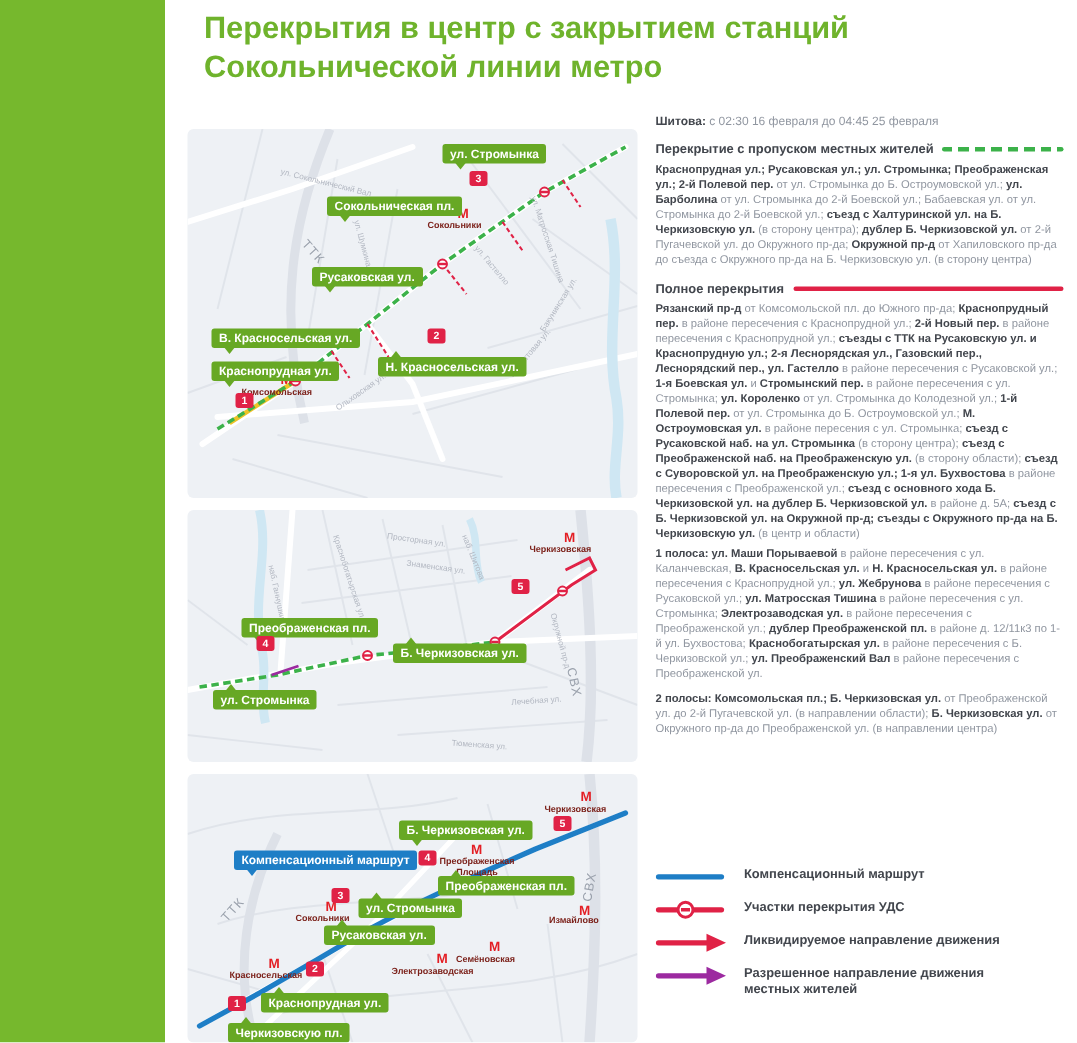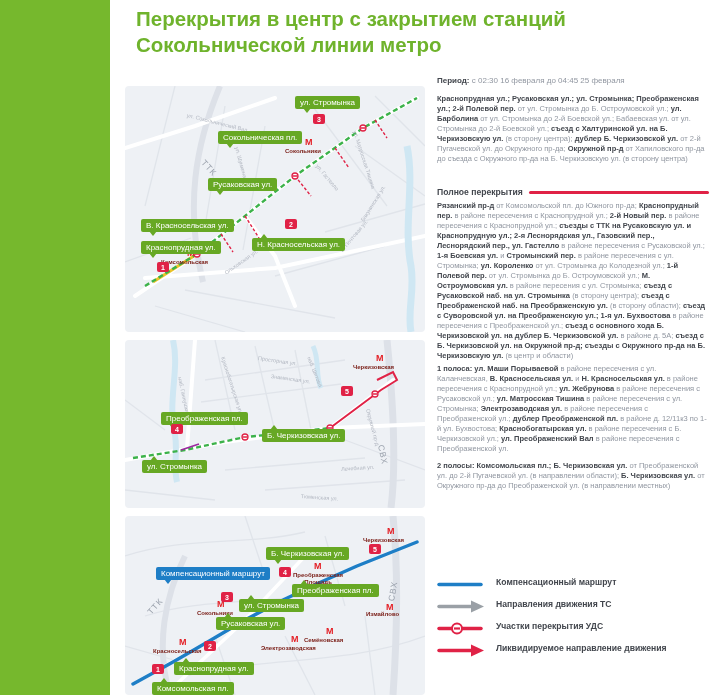--- a/index.html
+++ b/index.html
@@ -12,21 +12,21 @@
     position:absolute;left:136px;top:6px;width:570px;
     font-size:20.5px;font-weight:bold;line-height:1.25;color:var(--green-title);
   }
   
   .map{position:absolute;left:125px;width:300px;background:var(--map-bg);border-radius:4px;overflow:hidden;}
   #map1{top:86px;height:246px;}
   #map2{top:340px;height:168px;}
   #map3{top:516px;height:179px;}
   .map svg.roads{position:absolute;left:0;top:0;}
   .tag{
-    position:absolute;background:var(--green-tag);color:#fff;font-weight:normal;font-size:8px;
+    position:absolute;background:var(--green-tag);color:#fff;font-weight:bold;font-size:8px;
     padding:2.5px 5px 2px;border-radius:2px;white-space:nowrap;z-index:5;line-height:1.1;
   }
   .tag.ptr-b::after{content:"";position:absolute;left:8px;bottom:-4px;
     border:4px solid transparent;border-top:5px solid var(--green-tag);border-bottom:0;}
   .tag.ptr-t::before{content:"";position:absolute;left:8px;top:-4px;
     border:4px solid transparent;border-bottom:5px solid var(--green-tag);border-top:0;}
   .tag.blue{background:var(--blue);}
   .tag.blue.ptr-b::after{border-top-color:var(--blue);}
   .badge{
     position:absolute;min-width:10px;height:10px;background:var(--red);color:#fff;
@@ -207,21 +207,21 @@
       <path d="M40,179 L120,104 L180,40"></path>
     </g>
     <path d="M8,168 L48,146 L86,124 L120,104 L158,84 L196,66 L232,50 L262,38 L292,26" stroke="var(--blue)" stroke-width="3.5" fill="none" stroke-linejoin="round" stroke-linecap="round"></path>
   </svg>
 <div class="tag ptr-b blue" style="left: 31px; top: 51px;">Компенсационный маршрут</div>
     <div class="tag ptr-b" style="left: 141px; top: 31px;">Б. Черкизовская ул.</div>
     <div class="tag ptr-t" style="left: 167px; top: 68px;">Преображенская пл.</div>
     <div class="tag ptr-t" style="left: 114px; top: 83px;">ул. Стромынка</div>
     <div class="tag ptr-t" style="left: 91px; top: 101px;">Русаковская ул.</div>
     <div class="tag ptr-t" style="left: 49px; top: 146px;">Краснопрудная ул.</div>
-    <div class="tag ptr-t" style="left: 27px; top: 166px;">Комсомольская пл.</div>
+    <div class="tag ptr-t" style="left: 27px; top: 166px;">Черкизовскую пл.</div>
     <div class="badge" style="left: 244px; top: 28px;">5</div>
     <div class="badge" style="left: 154px; top: 51px;">4</div>
     <div class="badge" style="left: 96px; top: 76px;">3</div>
     <div class="badge" style="left: 79px; top: 125px;">2</div>
     <div class="badge" style="left: 27px; top: 148px;">1</div>
     <div class="metro-m" style="left: 262px; top: 11px;">М</div>
     <div class="metro-name" style="left: 238px; top: 21px;">Черкизовская</div>
     <div class="metro-m" style="left: 189px; top: 46px;">М</div>
     <div class="metro-name" style="left: 168px; top: 56px;">Преображенская
 Площадь</div>
@@ -233,62 +233,66 @@
     <div class="metro-name" style="left: 179px; top: 121px;">Семёновская</div>
     <div class="metro-m" style="left: 166px; top: 119px;">М</div>
     <div class="metro-name" style="left: 136px; top: 129px;">Электрозаводская</div>
     <div class="metro-m" style="left: 261px; top: 87px;">М</div>
     <div class="metro-name" style="left: 241px; top: 95px;">Измайлово</div>
     <div class="street big" style="left: 24px; top: 92px; transform: rotate(-48deg);">ТТК</div>
     <div class="street big" style="left: 266px; top: 80px; transform: rotate(-80deg);">СВХ</div>
   </div>
 
 <div class="rcol" id="period">
-  <b>Период:</b><span> с 02:30 16 февраля до 04:45 25 февраля</span>
+  <b>Шитова:</b><span> с 02:30 16 февраля до 04:45 25 февраля</span>
 </div>
 
 <div class="sec" id="sec-local">
+  <div class="sec-head">
+    <span>Перекрытие с пропуском местных жителей</span>
+    <span class="rule dashed-green"></span>
+  </div>
   <p class="para"><strong>Краснопрудная ул.; Русаковская ул.; ул. Стромынка; Преображенская ул.; 2-й Полевой пер. </strong><span>от ул. Стромынка до Б. Остроумовской ул.; </span><strong>ул. Барболина </strong><span>от ул. Стромынка до 2-й Боевской ул.; Бабаевская ул. от ул. Стромынка до 2-й Боевской ул.; </span><strong>съезд с Халтуринской ул. на Б. Черкизовскую ул. </strong><span>(в сторону центра); </span><strong>дублер Б. Черкизовской ул. </strong><span>от 2-й Пугачевской ул. до Окружного пр-да; </span><strong>Окружной пр-д </strong><span>от Хапиловского пр-да до съезда с Окружного пр-да на Б. Черкизовскую ул. (в сторону центра)</span></p>
 </div>
 
 <div class="sec" id="sec-full">
   <div class="sec-head">
     <span>Полное перекрытия</span>
     <span class="rule solid-red"></span>
   </div>
   <p class="para"><strong>Рязанский пр-д </strong><span>от Комсомольской пл. до Южного пр-да; </span><strong>Краснопрудный пер. </strong><span>в районе пересечения с Краснопрудной ул.; </span><strong>2-й Новый пер. </strong><span>в районе пересечения с Краснопрудной ул.; </span><strong>съезды с ТТК на Русаковскую ул. и Краснопрудную ул.; 2-я Леснорядская ул., Газовский пер., Леснорядский пер., ул. Гастелло </strong><span>в районе пересечения с Русаковской ул.; </span><strong>1-я Боевская ул. </strong><span>и </span><strong>Стромынский пер. </strong><span>в районе пересечения с ул. Стромынка; </span><strong>ул. Короленко </strong><span>от ул. Стромынка до Колодезной ул.; </span><strong>1-й Полевой пер. </strong><span>от ул. Стромынка до Б. Остроумовской ул.; </span><strong>М. Остроумовская ул. </strong><span>в районе пересения с ул. Стромынка; </span><strong>съезд с Русаковской наб. на ул. Стромынка </strong><span>(в сторону центра); </span><strong>съезд с Преображенской наб. на Преображенскую ул. </strong><span>(в сторону области); </span><strong>съезд с Суворовской ул. на Преображенскую ул.; 1-я ул. Бухвостова </strong><span>в районе пересечения с Преображенской ул.; </span><strong>съезд с основного хода Б. Черкизовской ул. на дублер Б. Черкизовской ул. </strong><span>в районе д. 5А; </span><strong>съезд с Б. Черкизовской ул. на Окружной пр-д; съезды с Окружного пр-да на Б. Черкизовскую ул. </strong><span>(в центр и области)</span></p>
 </div>
 
 <div class="sec" id="sec-restrict">
   <p class="para"><strong>1 полоса: ул. Маши Порываевой </strong><span>в районе пересечения с ул. Каланчевская, </span><strong>В. Красносельская ул. </strong><span>и </span><strong>Н. Красносельская ул. </strong><span>в районе пересечения с Краснопрудной ул.; </span><strong>ул. Жебрунова </strong><span>в районе пересечения с Русаковской ул.; </span><strong>ул. Матросская Тишина </strong><span>в районе пересечения с ул. Стромынка; </span><strong>Электрозаводская ул. </strong><span>в районе пересечения с Преображенской ул.; </span><strong>дублер Преображенской пл. </strong><span>в районе д. 12/11к3 по 1-й ул. Бухвостова; </span><strong>Краснобогатырская ул. </strong><span>в районе пересечения с Б. Черкизовской ул.; </span><strong>ул. Преображенский Вал </strong><span>в районе пересечения с Преображенской ул.</span></p>
-  <p class="para"><strong>2 полосы: Комсомольская пл.; Б. Черкизовская ул. </strong><span>от Преображенской ул. до 2-й Пугачевской ул. (в направлении области); </span><strong>Б. Черкизовская ул. </strong><span>от Окружного пр-да до Преображенской ул. (в направлении местных)</span></p>
+  <p class="para"><strong>2 полосы: Комсомольская пл.; Б. Черкизовская ул. </strong><span>от Преображенской ул. до 2-й Пугачевской ул. (в направлении области); </span><strong>Б. Черкизовская ул. </strong><span>от Окружного пр-да до Преображенской ул. (в направлении центра)</span></p>
 </div>
 
 <div class="sec" id="legend">
     <div class="legend-item">
       <svg width="48" height="13">
         <line x1="2" y1="6.5" x2="44" y2="6.5" stroke="#1e7ec6" stroke-width="3.5" stroke-linecap="round"></line>
       </svg>
       <div class="legend-label">Компенсационный маршрут</div>
-    </div>
-    <div class="legend-item">
-      <svg width="48" height="13">
-        <line x1="2" y1="6.5" x2="36" y2="6.5" stroke="#9aa0a6" stroke-width="3.5" stroke-linecap="round"></line>
-        <polygon points="34,0.5 47,6.5 34,12.5" fill="#9aa0a6"></polygon>
-      </svg>
-      <div class="legend-label">Направления движения ТС</div>
     </div>
     <div class="legend-item">
       <svg width="48" height="13">
         <line x1="2" y1="6.5" x2="44" y2="6.5" stroke="#e02246" stroke-width="3.5" stroke-linecap="round"></line>
         <circle cx="20" cy="6.5" r="5" fill="#fff" stroke="#e02246" stroke-width="2"></circle>
         <line x1="17" y1="6.5" x2="23" y2="6.5" stroke="#e02246" stroke-width="2.2"></line>
       </svg>
       <div class="legend-label">Участки перекрытия УДС</div>
     </div>
     <div class="legend-item">
       <svg width="48" height="13">
         <line x1="2" y1="6.5" x2="36" y2="6.5" stroke="#e02246" stroke-width="3.5" stroke-linecap="round"></line>
         <polygon points="34,0.5 47,6.5 34,12.5" fill="#e02246"></polygon>
       </svg>
       <div class="legend-label">Ликвидируемое направление движения</div>
     </div>
+    <div class="legend-item">
+      <svg width="48" height="13">
+        <line x1="2" y1="6.5" x2="36" y2="6.5" stroke="#9c2aa0" stroke-width="3.5" stroke-linecap="round"></line>
+        <polygon points="34,0.5 47,6.5 34,12.5" fill="#9c2aa0"></polygon>
+      </svg>
+      <div class="legend-label">Разрешенное направление движения местных жителей</div>
+    </div>
   </div>
 
 </body></html>

